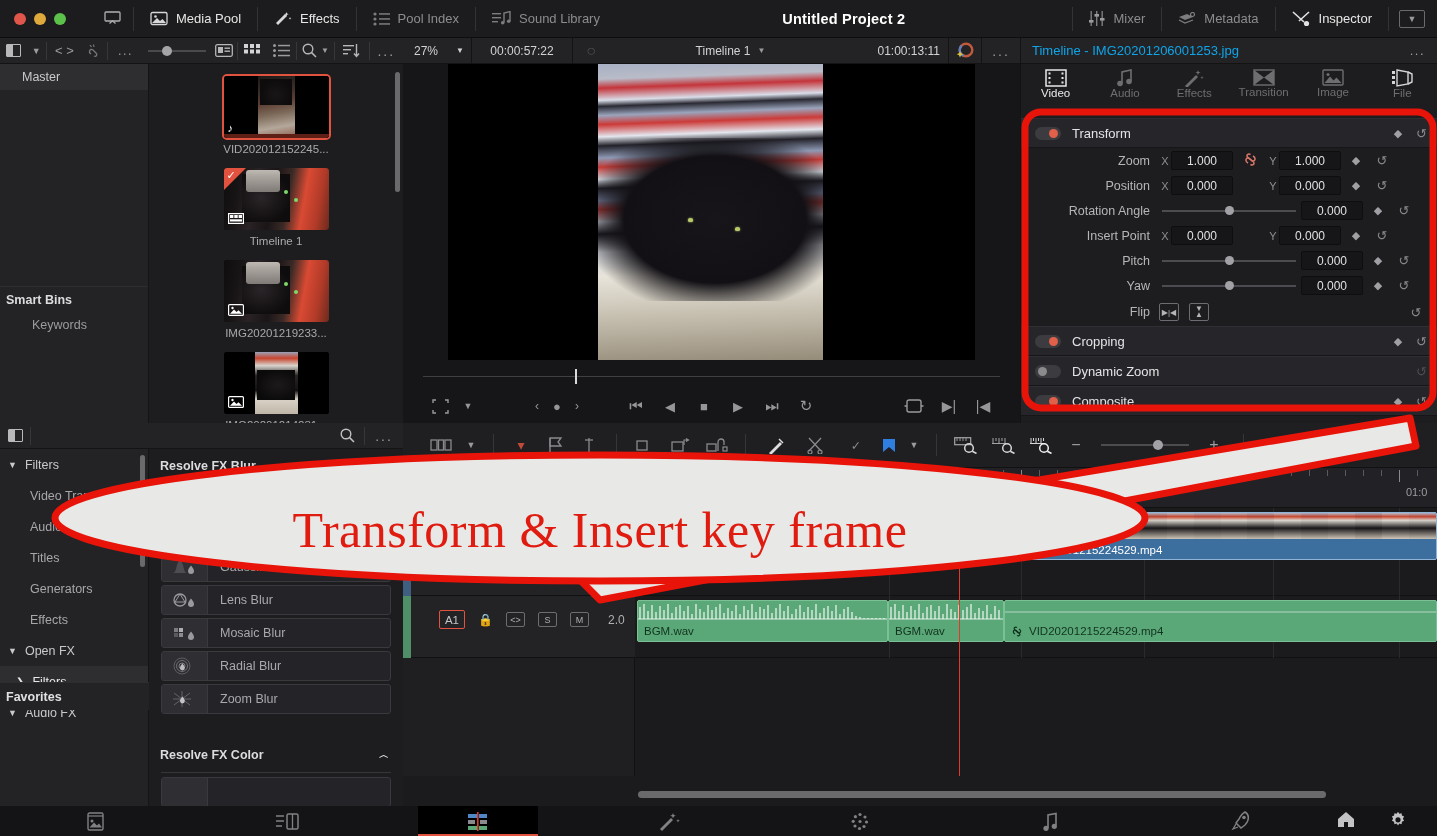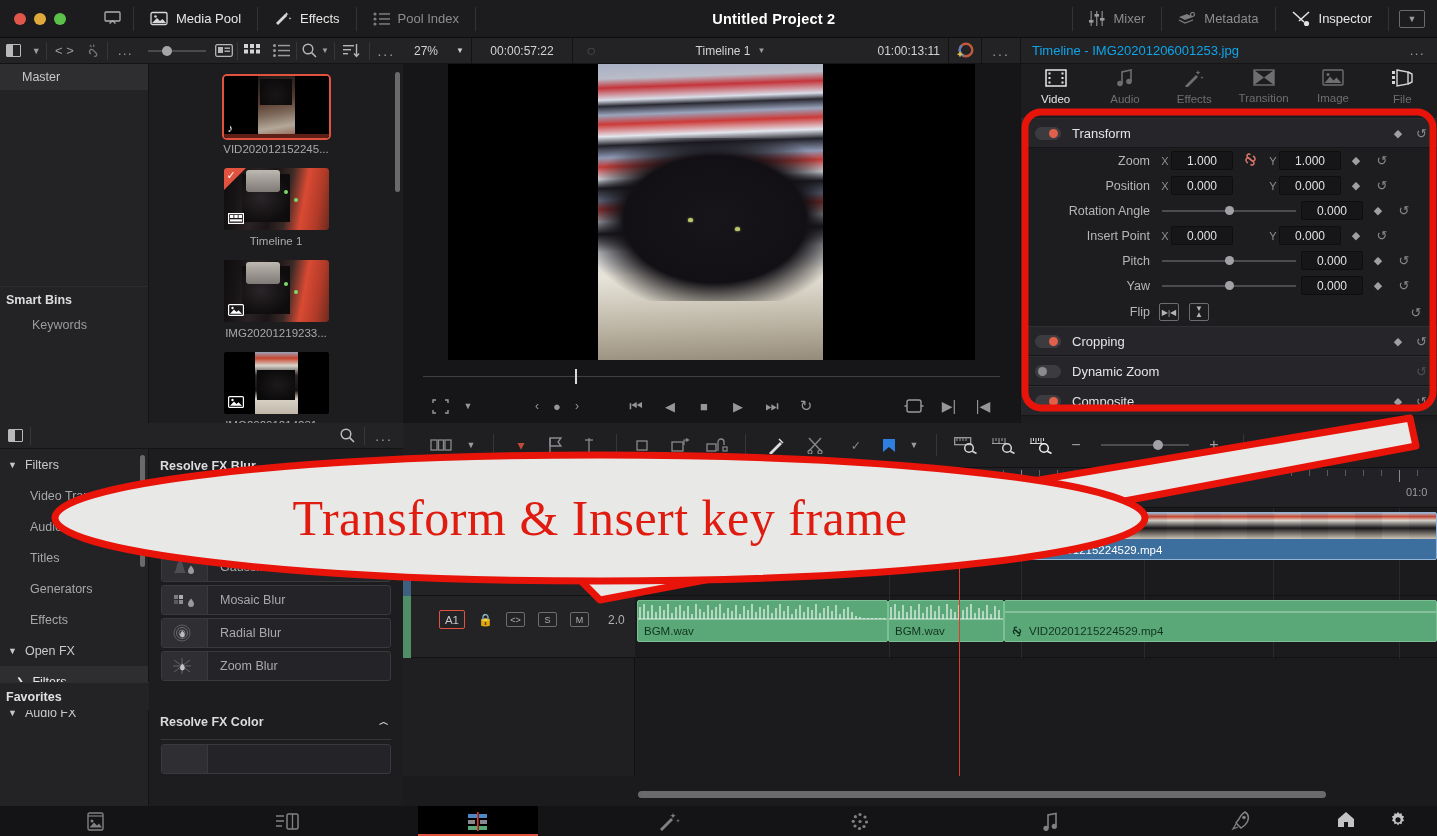--- a/index.html
+++ b/index.html
@@ -108,21 +108,21 @@
   .scrub-line { position:absolute; top:10px; left:0; right:0; height:1px; background:#404043;}
   .scrub-head { position:absolute; top:3px; left:152px; width:2px; height:15px; background:#d9d9dc;}
   .transport { position:absolute; top:325px; left:0; width:617px; height:34px; display:flex; align-items:center; color:#96969a;}
 
   
   .inspector {
     position:absolute; top:64px; left:1020px; width:417px; height:359px;
     background:#1d1d20; border-left:1px solid #131314;
   }
   .insp-tabs { height:54px; display:flex; align-items:flex-start; padding-top:5px;}
-  .insp-tab { flex:1; display:flex; flex-direction:column; align-items:center; gap:6px; color:#6e6e71; font-size:11.5px;}
+  .insp-tab { flex:1; display:flex; flex-direction:column; align-items:center; gap:0; color:#6e6e71; font-size:11.5px;}
   .insp-tab.active { color:#e8e8ea; }
   .sec-hdr {
     height:30px; display:flex; align-items:center; padding:0 10px 0 14px;
     background:#26262a; border-bottom:1px solid #161618; border-top:1px solid #2f2f33;
   }
   .toggle { width:26px;height:13px;border-radius:7px;background:#3c3c40;position:relative;margin-right:11px;flex:none;}
   .toggle .kn{position:absolute;top:2px;width:9px;height:9px;border-radius:50%;}
   .toggle.on .kn{right:3px;background:#e0604a;}
   .toggle.off .kn{left:3px;background:#8b8b8e;}
   .sec-name{flex:1;color:#e4e4e6;font-size:13px;}
@@ -204,21 +204,21 @@
   .bb-brand{display:flex;align-items:center;gap:10px;padding-left:22px;color:#d6d6d8;font-size:12.5px;width:330px;}
   .bb-pages{flex:1;display:flex;align-items:center;justify-content:space-around;}
   .bb-page{width:120px;height:30px;display:flex;align-items:center;justify-content:center;color:#818184;position:relative;}
   .bb-page.active{background:#000;color:#dcdcde;}
   .bb-page.active:after{content:"";position:absolute;bottom:0;left:0;right:0;height:2px;background:#e1533f;}
   .bb-right{display:flex;align-items:center;gap:34px;padding-right:30px;color:#c3c3c6;}
 
   
   .callout{position:absolute;left:55px;top:455px;width:1090px;height:125px;z-index:60;pointer-events:none;}
   .callout-text{
-    position:absolute;left:0;top:0;width:1090px;height:125px;
+    position:absolute;left:0;top:12px;width:1090px;height:125px;
     display:flex;align-items:center;justify-content:center;
     color:#e01b10;font-family:"Liberation Serif",serif;font-size:50px;
     letter-spacing:0.5px;
   }
   .annot-svg{position:absolute;left:0;top:100px;width:1437px;height:520px;z-index:55;pointer-events:none;}
 
   .film-strip{display:flex;height:100%;}
   .film-strip > div{flex:1;background-size:cover;background-position:center;}
 </style>
 </head>
@@ -271,20 +271,33 @@
             <circle cx="2" cy="7" r="1.6" fill="#7d7d80"></circle>
             <circle cx="2" cy="12" r="1.6" fill="#7d7d80"></circle>
             <rect x="6" y="1.2" width="11" height="1.5" fill="#7d7d80"></rect>
             <rect x="6" y="6.2" width="11" height="1.5" fill="#7d7d80"></rect>
             <rect x="6" y="11.2" width="11" height="1.5" fill="#7d7d80"></rect>
           </svg>
       </span>
       <span>Pool Index</span>
     </div>
     <div class="tb-sep"></div>
+    <div class="tb-item">
+      <span class="ico">
+        <svg width="19" height="15" viewBox="0 0 19 15">
+            <rect x="0" y="2" width="9" height="1.4" fill="#7d7d80"></rect>
+            <rect x="0" y="6" width="9" height="1.4" fill="#7d7d80"></rect>
+            <rect x="0" y="10" width="6" height="1.4" fill="#7d7d80"></rect>
+            <path d="M12 11.5 V2 L18 0.6 V10" fill="none" stroke="#7d7d80" stroke-width="1.4"></path>
+            <circle cx="10.7" cy="11.7" r="1.8" fill="#7d7d80"></circle>
+            <circle cx="16.7" cy="10.2" r="1.8" fill="#7d7d80"></circle>
+          </svg>
+      </span>
+      <span>Sound Library</span>
+    </div>
 
     <div class="proj-title">Untitled Project 2</div>
 
     <div class="tb-right">
       <div class="tb-sep"></div>
       <div class="tb-item">
         <span class="ico">
           <svg width="17" height="15" viewBox="0 0 17 15">
               <rect x="1.5" y="0" width="1.4" height="15" fill="#7d7d80"></rect>
               <rect x="7" y="0" width="1.4" height="15" fill="#7d7d80"></rect>
@@ -808,20 +821,30 @@
       <div class="fxname">Directional Blur</div>
     </div>
     <div class="fxitem">
       <div class="fxicon">
         <svg width="26" height="18" viewBox="0 0 26 18">
             <path d="M1 15 C5 15 4 3 8 3 C12 3 11 15 15 15 Z" fill="#4d4d52"></path>
             <path d="M16 13 a3 3 0 0 0 6 0 c0-2.2-3-5.5-3-5.5 S16 10.8 16 13z" fill="#9a9a9e"></path>
           </svg>
       </div>
       <div class="fxname">Gaussian Blur</div>
+    </div>
+    <div class="fxitem">
+      <div class="fxicon">
+        <svg width="26" height="18" viewBox="0 0 26 18">
+            <circle cx="8" cy="9" r="6" fill="none" stroke="#9a9a9e" stroke-width="1.3"></circle>
+            <path d="M8 3 L13 11 M8 3 L3 11 M13 11 L3 11" stroke="#9a9a9e" stroke-width="1"></path>
+            <path d="M16 13 a3 3 0 0 0 6 0 c0-2.2-3-5.5-3-5.5 S16 10.8 16 13z" fill="#9a9a9e"></path>
+          </svg>
+      </div>
+      <div class="fxname">Lens Blur</div>
     </div>
     <div class="fxitem">
       <div class="fxicon">
         <svg width="26" height="18" viewBox="0 0 26 18">
             <rect x="2" y="4" width="4" height="4" fill="#7c7c80"></rect>
             <rect x="7" y="4" width="4" height="4" fill="#aeaeb2"></rect>
             <rect x="2" y="9" width="4" height="4" fill="#5a5a5e"></rect>
             <rect x="7" y="9" width="4" height="4" fill="#8c8c90"></rect>
             <path d="M16 13 a3 3 0 0 0 6 0 c0-2.2-3-5.5-3-5.5 S16 10.8 16 13z" fill="#9a9a9e"></path>
           </svg>

